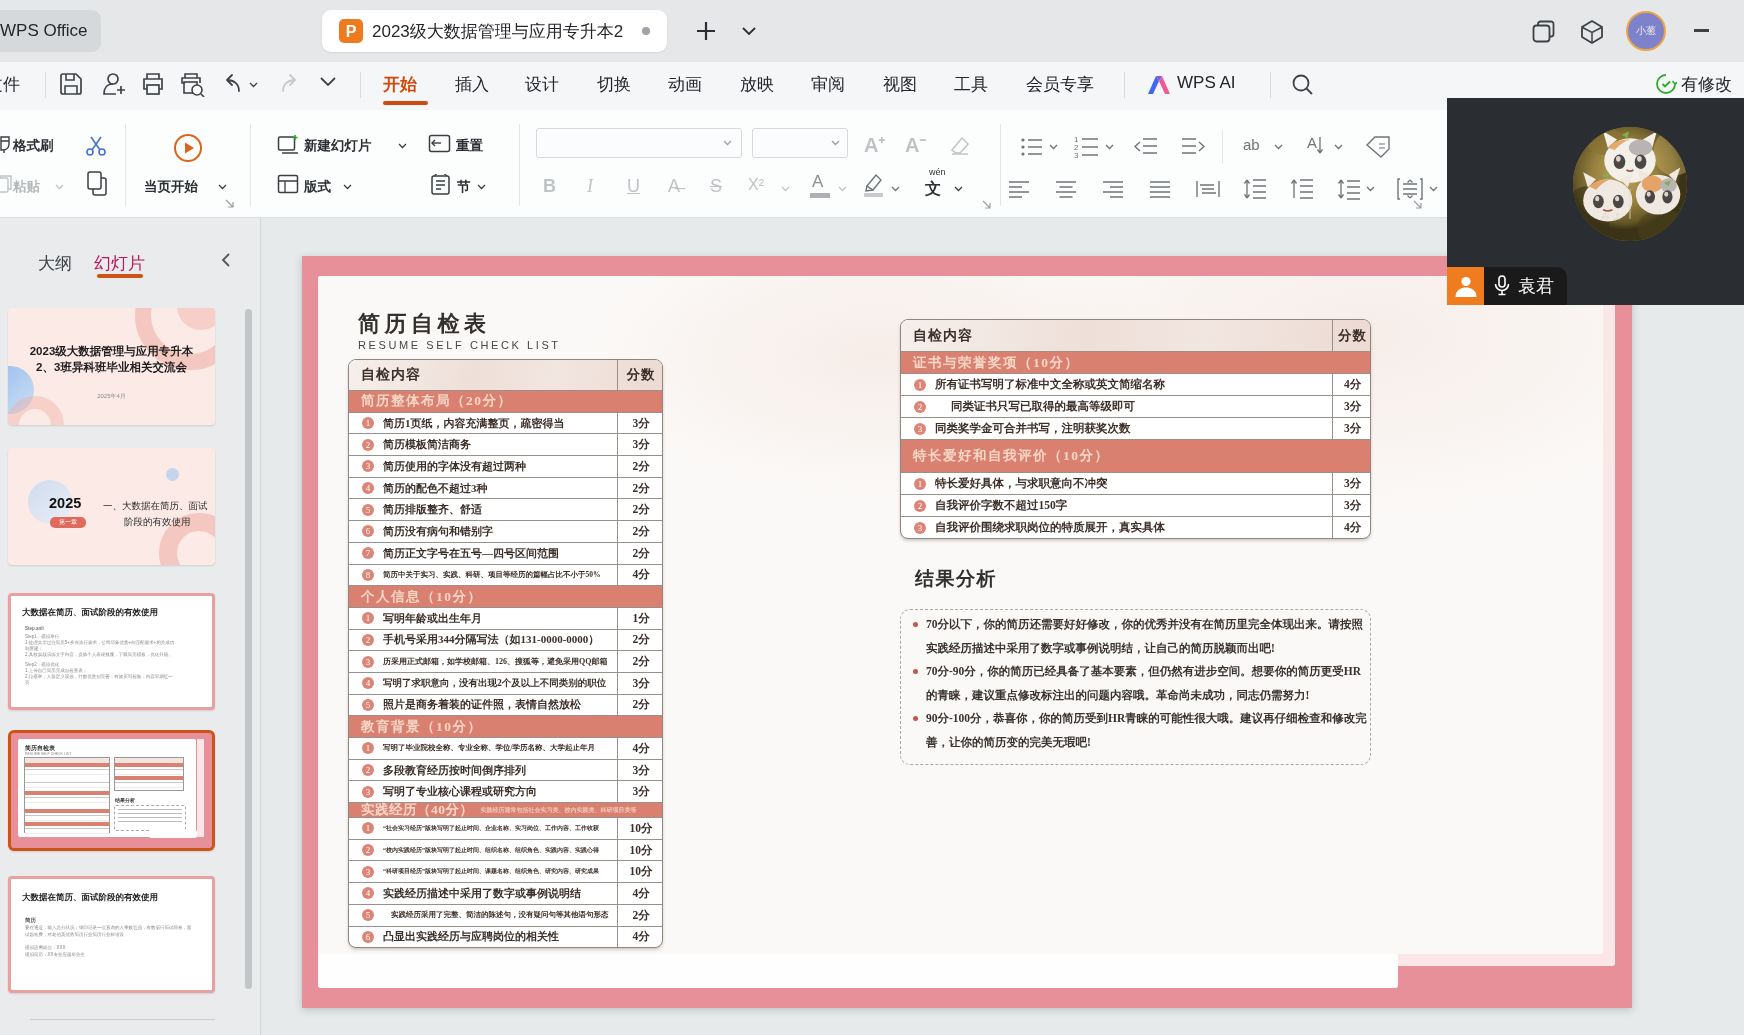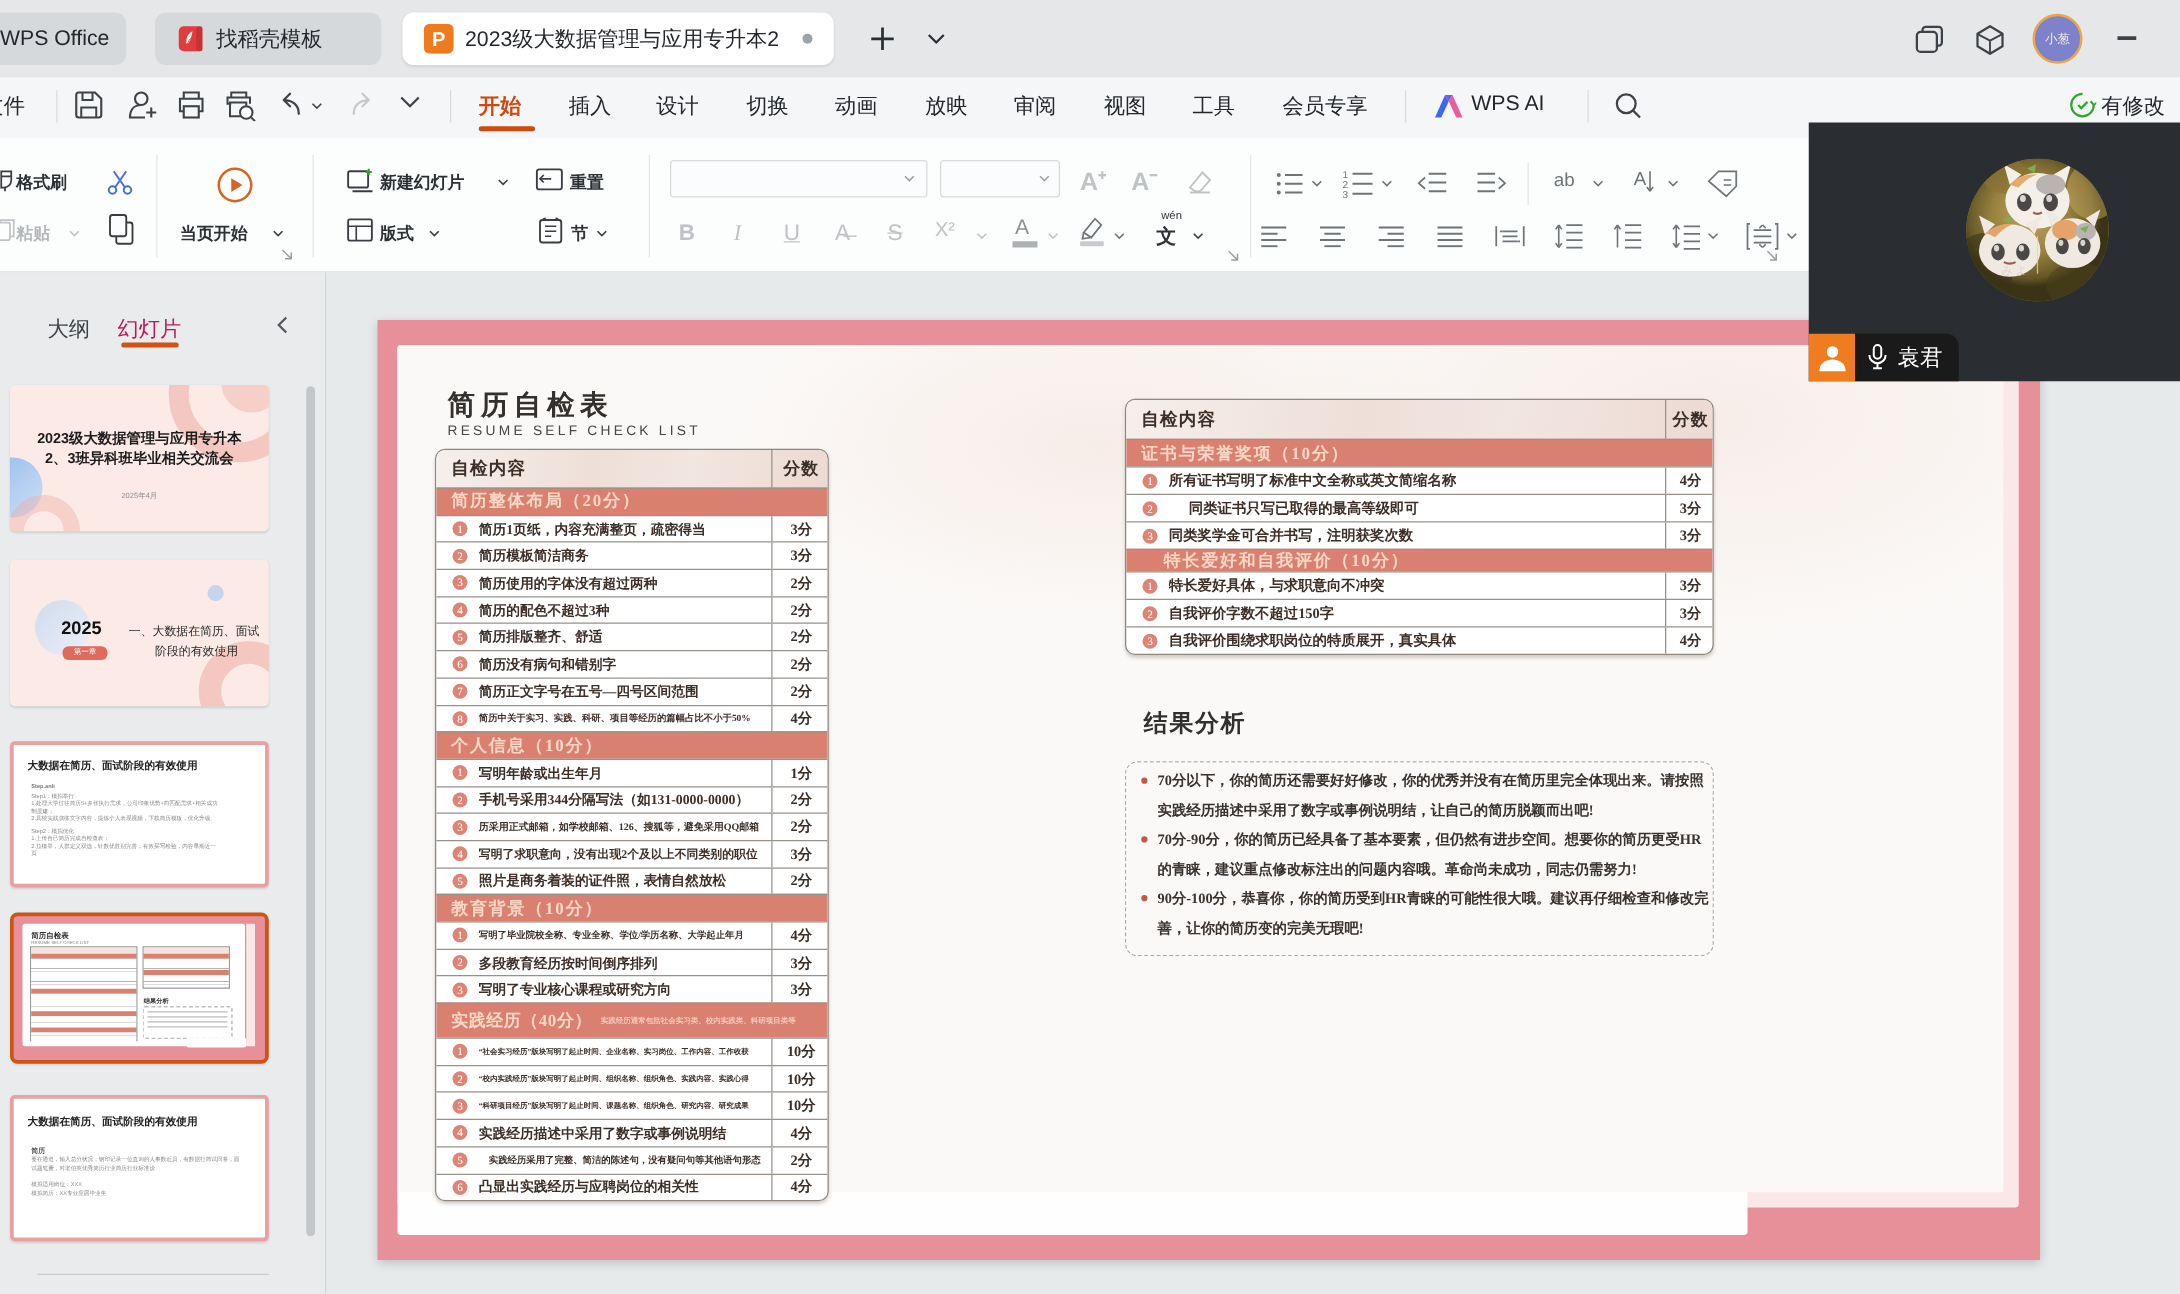--- a/index.html
+++ b/index.html
@@ -42,29 +42,20 @@
   
   #webcam { position:absolute; left:1447px; top:98px; width:297px; height:207px; background:#2a2d31; }
 </style>
 </head>
 <body>
 
 <div id="tabbar">
   <div class="tab" style="left:-50px; width:151px;">
       <span class="tabtxt" style="padding-left:50px;">WPS Office</span>
     </div>
-  <div class="tab" style="left:124px; width:181px;">
-    <svg style="margin-left:18px;" width="22" height="22" viewBox="0 0 22 22">
-        <rect x="1" y="1" width="18" height="20" rx="4" fill="#e03e3e"></rect>
-        <rect x="15" y="1" width="5" height="20" rx="2" fill="#c73232"></rect>
-        <path d="M7 15 C7 10 8 7 12 5 C11 9 11 12 9 14 Z" fill="#fff"></path>
-        <path d="M8.5 14 C9.5 11.5 11 9.5 13.5 8.5" stroke="#e03e3e" stroke-width="0.8" fill="none"></path>
-      </svg>
-    <span class="tabtxt" style="margin-left:9px;">找稻壳模板</span>
-  </div>
   <div class="tab active" style="left:322px; width:345px;">
     <svg style="margin-left:17px;" width="24" height="24" viewBox="0 0 24 24">
         <rect x="0" y="0" width="24" height="24" rx="5" fill="#ef7b1f"></rect>
         <text x="12" y="17.5" font-size="16" font-weight="bold" fill="#fff" text-anchor="middle" font-family="Liberation Sans, sans-serif">P</text>
       </svg>
     <span class="tabtxt" style="margin-left:9px; width:268px; overflow:hidden;">2023级大数据管理与应用专升本2</span>
     <span style="display:inline-block; width:8px; height:8px; border-radius:50%; background:#9ea3a8; margin-left:2px;"></span>
   </div>
   <svg class="abs" style="left:694px; top:19px;" width="24" height="24" viewBox="0 0 24 24">
       <path d="M12 3 V21 M3 12 H21" stroke="#2b2f33" stroke-width="2.2" fill="none"></path>
@@ -533,21 +524,21 @@
 <div class="ckrow" style="height:21.7px;">
       <span class="num" style="margin-left:13px; width:12px; height:12px; line-height:12px; font-size:9px;">2</span>
       <span class="cktext" style="margin-left:9px; font-size:11.0px; max-width:230px; overflow:hidden; display:inline-block;">多段教育经历按时间倒序排列</span>
       <div class="ckscore" style="left:268px; width:47px; font-size:11.5px;">3分</div>
     </div>
 <div class="ckrow" style="height:21.7px;">
       <span class="num" style="margin-left:13px; width:12px; height:12px; line-height:12px; font-size:9px;">3</span>
       <span class="cktext" style="margin-left:9px; font-size:11.0px; max-width:230px; overflow:hidden; display:inline-block;">写明了专业核心课程或研究方向</span>
       <div class="ckscore" style="left:268px; width:47px; font-size:11.5px;">3分</div>
     </div>
-<div class="ckrow cksec" style="height:28px;">
+<div class="ckrow cksec" style="height:15px;">
       <span class="st" style="margin-left:12px; font-size:13.5px; letter-spacing:0.5px; white-space:nowrap;">实践经历（40分）</span>
       <span style="font-size:6px; color:#f0c9b8; font-weight:bold; margin-left:7px; white-space:nowrap;">实践经历通常包括社会实习类、校内实践类、科研项目类等</span>
     </div>
 <div class="ckrow" style="height:21.7px;">
       <span class="num" style="margin-left:13px; width:12px; height:12px; line-height:12px; font-size:9px;">1</span>
       <span class="cktext" style="margin-left:9px; font-size:6.0px; max-width:230px; overflow:hidden; display:inline-block;">“社会实习经历”版块写明了起止时间、企业名称、实习岗位、工作内容、工作收获</span>
       <div class="ckscore" style="left:268px; width:47px; font-size:11.5px;">10分</div>
     </div>
 <div class="ckrow" style="height:21.7px;">
       <span class="num" style="margin-left:13px; width:12px; height:12px; line-height:12px; font-size:9px;">2</span>
@@ -592,21 +583,21 @@
 <div class="ckrow" style="height:22px;">
       <span class="num" style="margin-left:13px; width:12px; height:12px; line-height:12px; font-size:9px;">2</span>
       <span class="cktext" style="margin-left:25px; font-size:11.5px; max-width:393px; overflow:hidden; display:inline-block;">同类证书只写已取得的最高等级即可</span>
       <div class="ckscore" style="left:431px; width:40px; font-size:11.5px;">3分</div>
     </div>
 <div class="ckrow" style="height:22px;">
       <span class="num" style="margin-left:13px; width:12px; height:12px; line-height:12px; font-size:9px;">3</span>
       <span class="cktext" style="margin-left:9px; font-size:11.5px; max-width:393px; overflow:hidden; display:inline-block;">同类奖学金可合并书写，注明获奖次数</span>
       <div class="ckscore" style="left:431px; width:40px; font-size:11.5px;">3分</div>
     </div>
-<div class="ckrow cksec" style="height:18px;padding-left:18px;">
+<div class="ckrow cksec" style="height:33px;">
       <span class="st" style="margin-left:12px; font-size:13.5px; white-space:nowrap;">特长爱好和自我评价（10分）</span>
     </div>
 <div class="ckrow" style="height:22px;">
       <span class="num" style="margin-left:13px; width:12px; height:12px; line-height:12px; font-size:9px;">1</span>
       <span class="cktext" style="margin-left:9px; font-size:11.5px; max-width:393px; overflow:hidden; display:inline-block;">特长爱好具体，与求职意向不冲突</span>
       <div class="ckscore" style="left:431px; width:40px; font-size:11.5px;">3分</div>
     </div>
 <div class="ckrow" style="height:22px;">
       <span class="num" style="margin-left:13px; width:12px; height:12px; line-height:12px; font-size:9px;">2</span>
       <span class="cktext" style="margin-left:9px; font-size:11.5px; max-width:393px; overflow:hidden; display:inline-block;">自我评价字数不超过150字</span>

